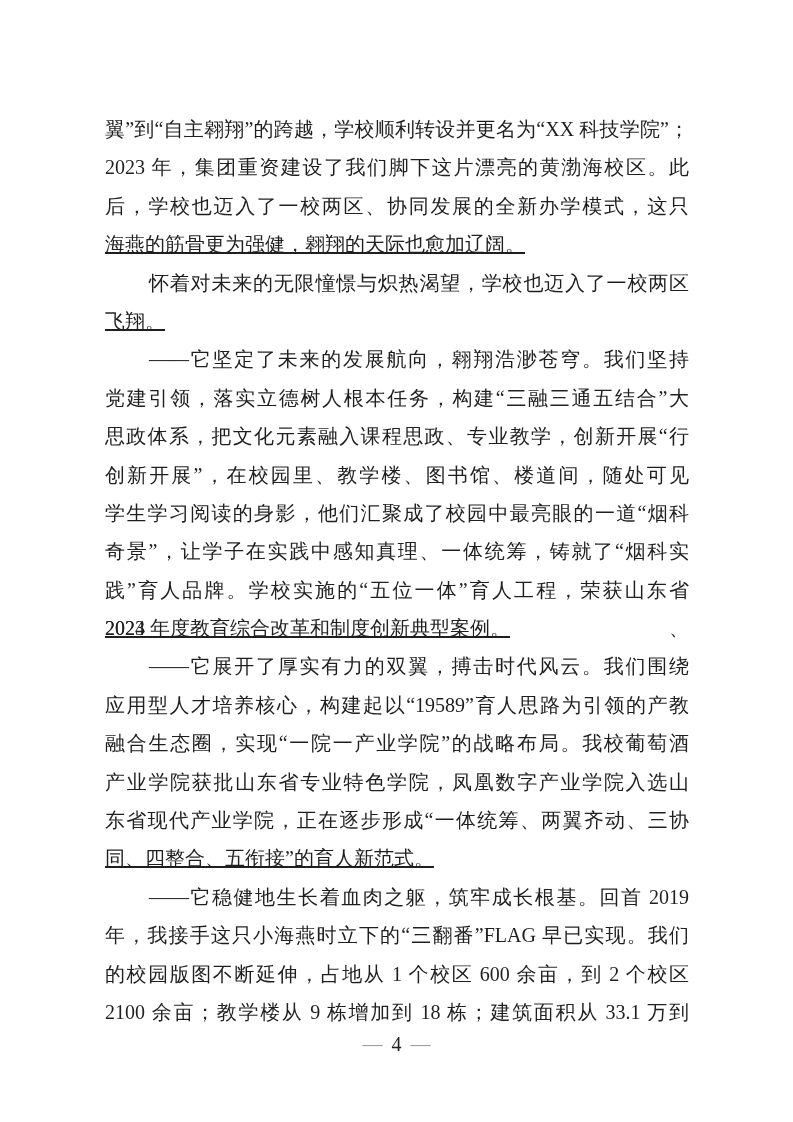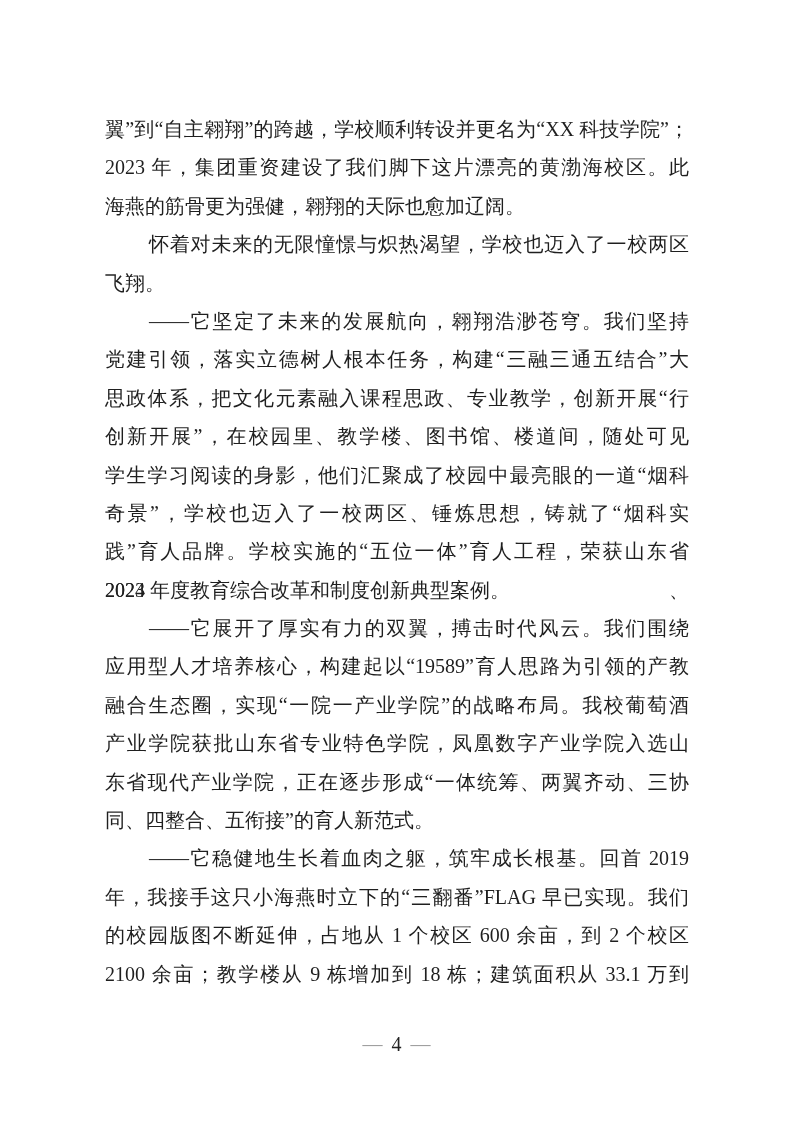--- a/index.html
+++ b/index.html
@@ -22,20 +22,21 @@
   .text-line {
     font-size: 20px;
     height: 38.4px;
     line-height: 38.4px;
     text-align: justify;
     text-align-last: justify;
     overflow: visible;
   }
   .text-line.para-end {
     text-align-last: left;
+    text-decoration: underline;
   }
   .text-line.first-indent {
     text-indent: 44px;
   }
   .footer {
     position: absolute;
     left: 0;
     right: 0;
     top: 1033px;
     text-align: center;
@@ -51,33 +52,34 @@
   }
 </style>
 </head>
 <body>
 
 <div class="page">
   <div class="content" id="doc-content">
       <div>
         <div class="text-line">翼”到“自主翱翔”的跨越，学校顺利转设并更名为“XX 科技学院”；</div>
         <div class="text-line">2023 年，集团重资建设了我们脚下这片漂亮的黄渤海校区。此</div>
+        <div class="text-line">后，学校也迈入了一校两区、协同发展的全新办学模式，这只</div>
         <div class="text-line para-end">海燕的筋骨更为强健，翱翔的天际也愈加辽阔。</div>
       </div>
       <div>
         <div class="text-line first-indent">怀着对未来的无限憧憬与炽热渴望，学校也迈入了一校两区</div>
         <div class="text-line para-end">飞翔。</div>
       </div>
       <div>
         <div class="text-line first-indent">——它坚定了未来的发展航向，翱翔浩渺苍穹。我们坚持</div>
         <div class="text-line">党建引领，落实立德树人根本任务，构建“三融三通五结合”大</div>
         <div class="text-line">思政体系，把文化元素融入课程思政、专业教学，创新开展“行</div>
         <div class="text-line">创新开展”，在校园里、教学楼、图书馆、楼道间，随处可见</div>
         <div class="text-line">学生学习阅读的身影，他们汇聚成了校园中最亮眼的一道“烟科</div>
-        <div class="text-line">奇景”，学校也迈入了一校两区、锤炼思想，铸就了“烟科实</div>
+        <div class="text-line">奇景”，让学子在实践中感知真理、一体统筹，铸就了“烟科实</div>
         <div class="text-line">践”育人品牌。学校实施的“五位一体”育人工程，荣获山东省 2023、</div>
         <div class="text-line para-end">2024 年度教育综合改革和制度创新典型案例。</div>
       </div>
       <div>
         <div class="text-line first-indent">——它展开了厚实有力的双翼，搏击时代风云。我们围绕</div>
         <div class="text-line">应用型人才培养核心，构建起以“19589”育人思路为引领的产教</div>
         <div class="text-line">融合生态圈，实现“一院一产业学院”的战略布局。我校葡萄酒</div>
         <div class="text-line">产业学院获批山东省专业特色学院，凤凰数字产业学院入选山</div>
         <div class="text-line">东省现代产业学院，正在逐步形成“一体统筹、两翼齐动、三协</div>
         <div class="text-line para-end">同、四整合、五衔接”的育人新范式。</div>

